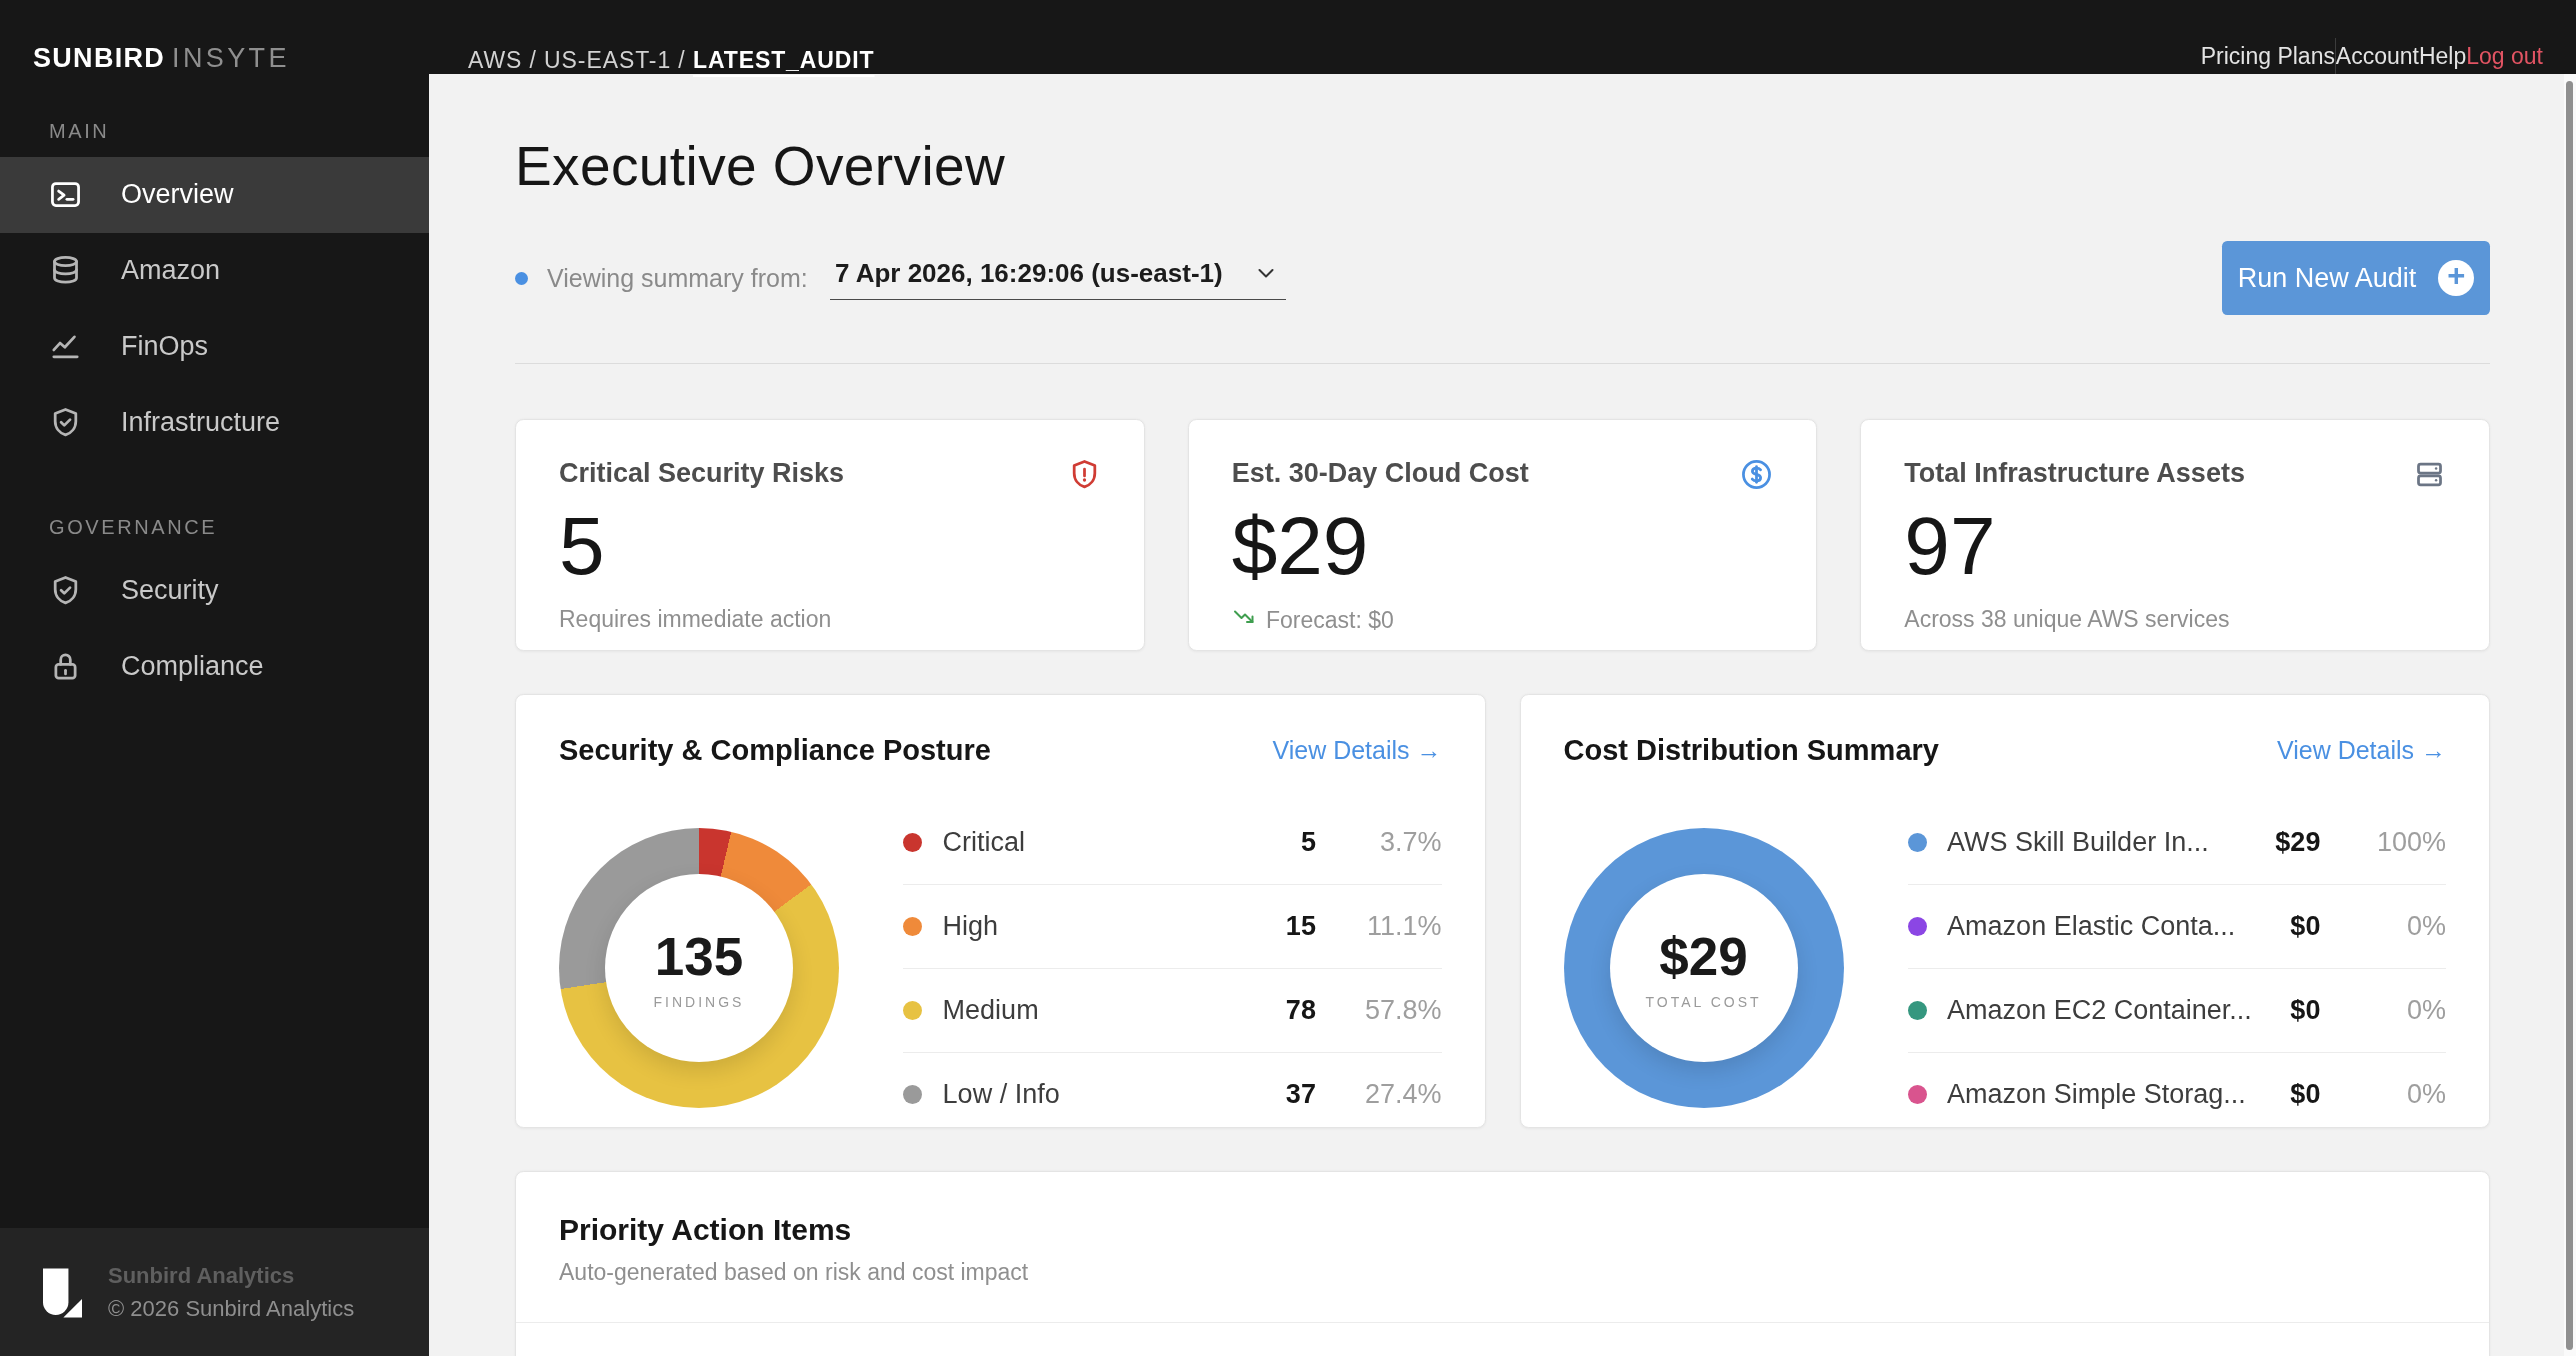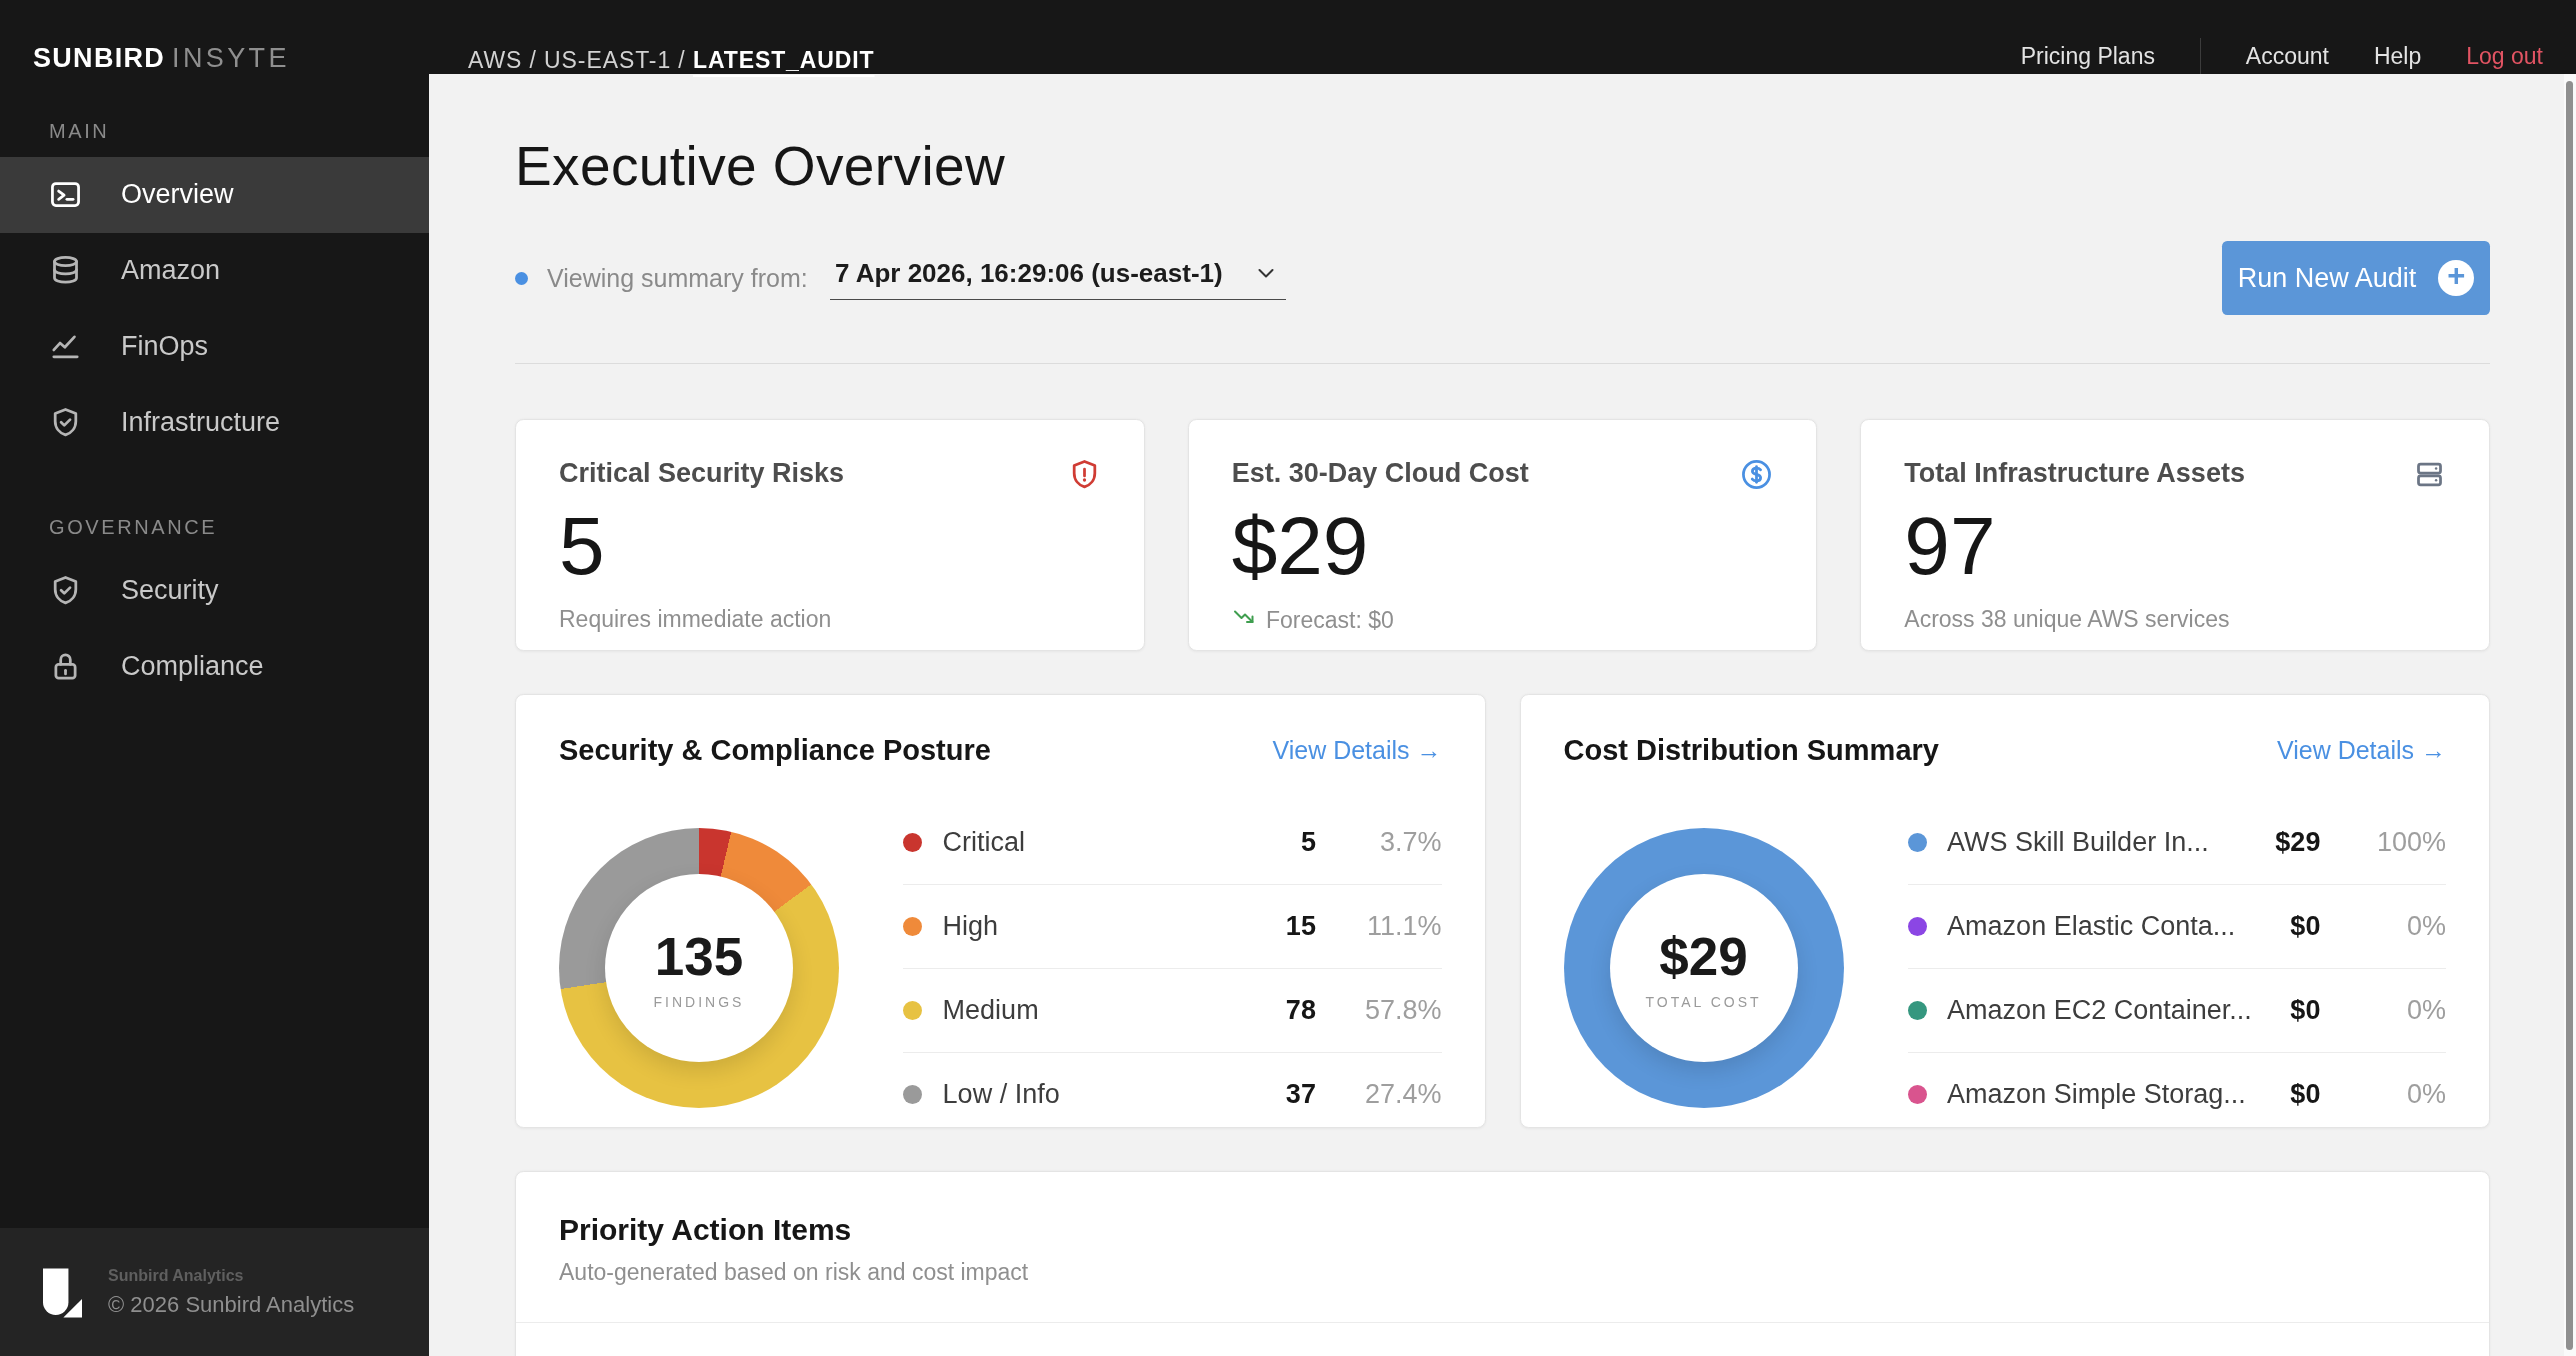--- a/index.html
+++ b/index.html
@@ -7,40 +7,40 @@
   body { font-family:"Liberation Sans", sans-serif; background:#f2f2f2; position:relative; }
 
   
   .topbar { position:absolute; top:0; left:0; width:2576px; height:74px; background:#171717;
             display:flex; align-items:flex-end; z-index:10; }
   .brand { width:429px; padding-left:33px; font-size:27px; color:#fff; font-weight:700;
            letter-spacing:1.3px; white-space:nowrap; }
   .brand .sub { color:#8f8f8f; font-weight:400; letter-spacing:3.4px; margin-left:6.9px; }
   .breadcrumb { margin-left:39px; font-size:23px; color:#d2d2d2; letter-spacing:0.9px; white-space:nowrap; }
   .breadcrumb .current { color:#fff; font-weight:700; text-decoration:underline; text-underline-offset:6.9px; text-decoration-thickness:1.7px; }
-  .top-right { margin-left:auto; display:flex; align-items:center; gap:45px; padding-right:33px;
+  .top-right { margin-left:auto; display:flex; align-items:center; padding-right:33px;
                font-size:23px; color:#e3e3e3; white-space:nowrap; }
   .top-right .vdiv { width:0.9px; height:36px; background:#3c3c3c; }
   .top-right .logout { color:#e25463; }
   .toplink { cursor:pointer; }
 
   
   .sidebar { position:absolute; top:74px; left:0; bottom:0; width:429px; background:#171717; }
   .section-label { margin:46px 0 13.7px 49px; font-size:20px; letter-spacing:2.6px; color:#8a8a8a; }
   .section-label.second { margin-top:55px; }
   .nav-item { height:76px; display:flex; align-items:center; padding-left:49px; gap:39px;
               color:#c9c9c9; font-size:27px; cursor:pointer; }
   .nav-item .nicon { width:33px; height:33px; color:#b5b5b5; flex:none; display:flex; }
   .nav-item .nicon svg { width:33px; height:33px; }
   .nav-item.active { background:#3a3a3a; color:#fff; }
   .nav-item.active .nicon { color:#fff; }
   .sidebar-footer { position:absolute; left:0; right:0; bottom:0; height:129px; background:#242424;
                     display:flex; align-items:center; gap:26px; padding-left:43px; }
   .logo-mark { width:39px; height:50px; flex:none; }
-  .footer-name { font-size:16px; font-weight:700; color:#5f5f5f; }
+  .footer-name { font-size:22px; font-weight:700; color:#5f5f5f; }
   .footer-copy { font-size:22px; color:#8f8f8f; margin-top:7.7px; }
 
   
   .main { position:absolute; top:74px; left:429px; right:0; bottom:0; padding:0 86px; overflow:hidden; }
   .page-title { margin-top:60px; font-size:55px; font-weight:400; color:#161616; letter-spacing:0.4px; }
 
   .controls { display:flex; align-items:center; margin-top:43px; }
   .blue-dot { width:13px; height:13px; border-radius:50%; background:#4a90e2; flex:none; }
   .viewing-label { margin-left:19px; font-size:25px; color:#8a8a8a; }
   .audit-select { margin-left:22px; display:flex; align-items:center; gap:31px;

